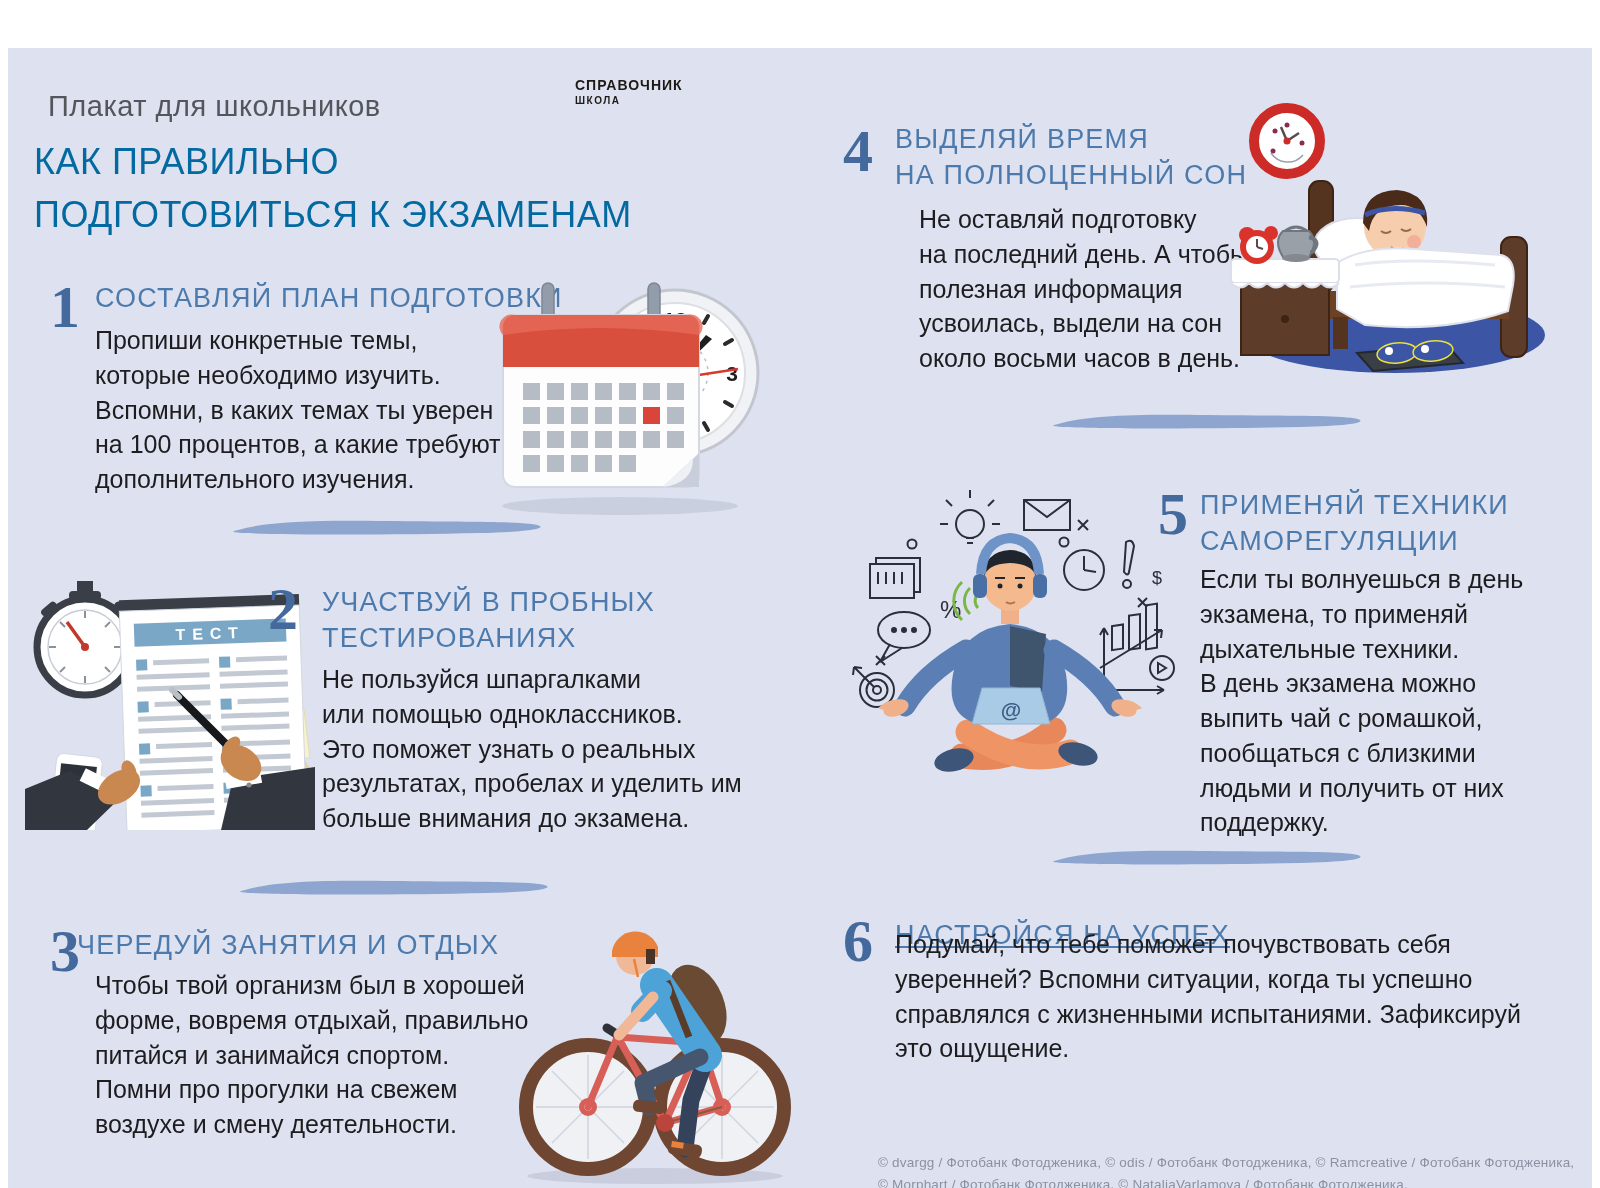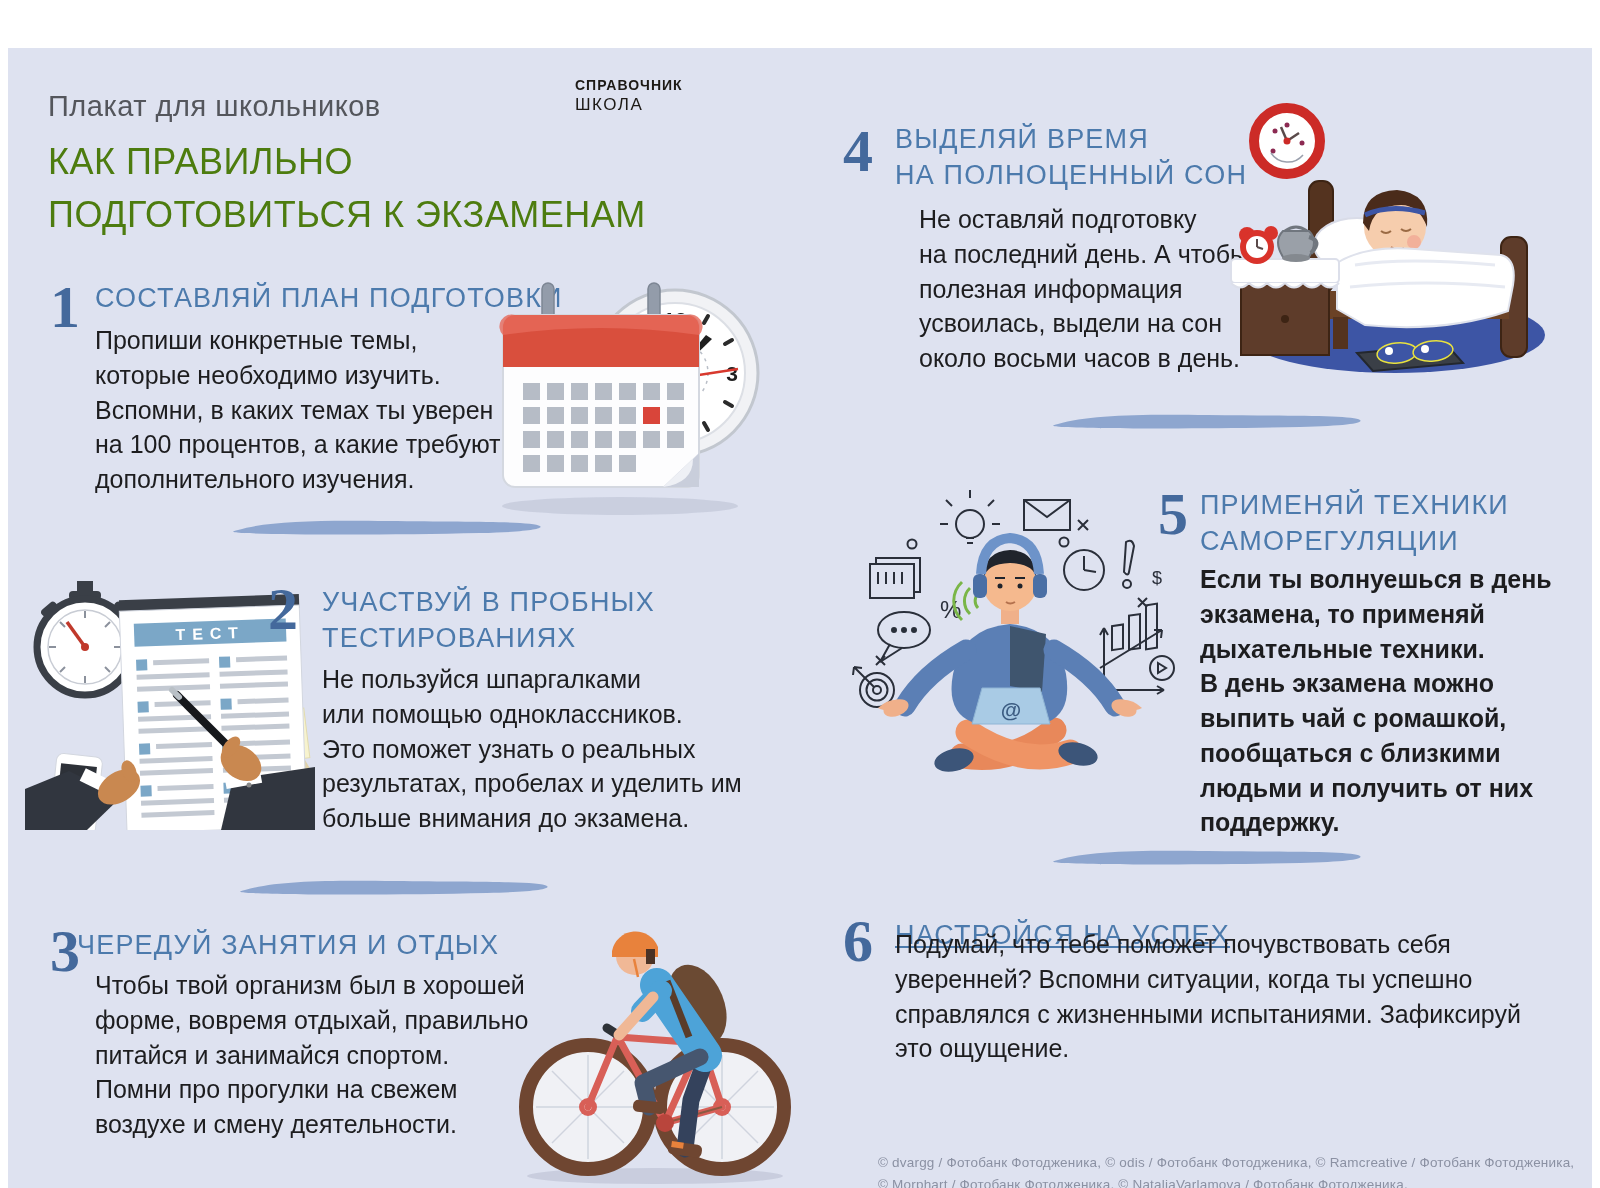--- a/index.html
+++ b/index.html
@@ -17,24 +17,24 @@
 
   .eyebrow{
     left:40px;top:42px;font-size:29px;color:#54565c;letter-spacing:.5px;
   }
   .logo{left:567px;top:30px;color:#1d1a16;line-height:1;}
   .logo .small-top{font-size:14px;font-weight:bold;letter-spacing:1px;margin-bottom:4px;}
   .logo .main{
     font-family:"Liberation Serif", serif;font-size:25px;font-weight:bold;
     line-height:1.06;letter-spacing:.5px;
   }
-  .logo .small-bottom{font-size:17px;font-weight:normal;letter-spacing:1.5px;margin-top:4px;}
+  .logo .small-bottom{font-size:10px;font-weight:bold;letter-spacing:1.5px;margin-top:4px;}
 
   .title{
-    left:40px;top:88px;font-size:36px;color:#4d7c0f;line-height:1.47;letter-spacing:.5px;
+    left:26px;top:88px;font-size:36px;color:#0369a1;line-height:1.47;letter-spacing:.5px;
   }
 
   .sec-number{
     font-family:"Liberation Serif", serif;font-weight:bold;font-size:60px;
     color:#44699c;line-height:.9;
   }
   .sec-title{
     font-size:27px;color:#4c7aac;letter-spacing:1.2px;line-height:1.32;
   }
   .sec-body{
@@ -483,21 +483,21 @@
       <path d="M164,130 q4,3 9,0" fill="none" stroke="#b4714d" stroke-width="2"></path>
       <path d="M139,102 Q141,68 168,66 Q195,68 197,102" stroke="#6d93c9" stroke-width="10" fill="none"></path>
       <rect x="131" y="102" width="14" height="24" rx="6" fill="#4a6fa5"></rect>
       <rect x="191" y="102" width="14" height="24" rx="6" fill="#4a6fa5"></rect>
     </g>
   </svg>
 
   <div class="abs sec-number" style="left:1150px;top:439px;">5</div>
   <div class="abs sec-title pre" style="left:1192px;top:440px;">ПРИМЕНЯЙ ТЕХНИКИ
 САМОРЕГУЛЯЦИИ</div>
-  <div class="abs sec-body pre" style="left:1192px;top:514px;font-weight:bold;">Если ты волнуешься в день
+  <div class="abs sec-body pre" style="left:1192px;top:514px;">Если ты волнуешься в день
 экзамена, то применяй
 дыхательные техники.
 В день экзамена можно
 выпить чай с ромашкой,
 пообщаться с близкими
 людьми и получить от них
 поддержку.</div>
 
   <svg class="abs divider" style="left:1040px;top:800px;" viewBox="0 0 318 18">
     <path d="M10 12 C 40 3 90 2 160 3 C 240 4 305 3 312 8 C 316 11 300 14 252 15 C 168 17 55 17 16 15 C 4 14 2 14 10 12 Z" fill="#8ea6cf"></path>

